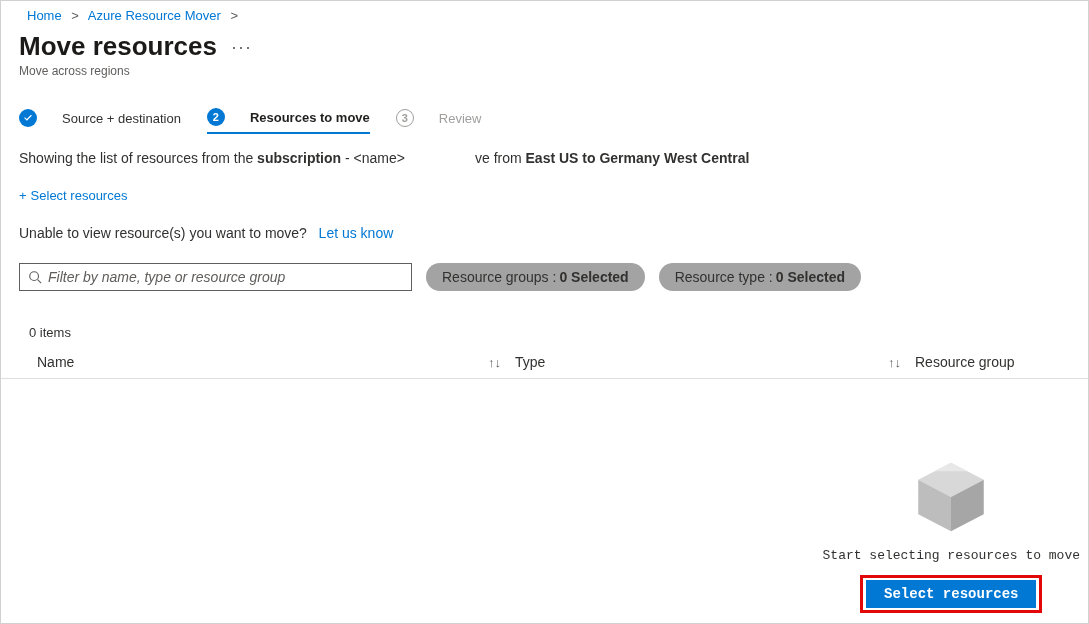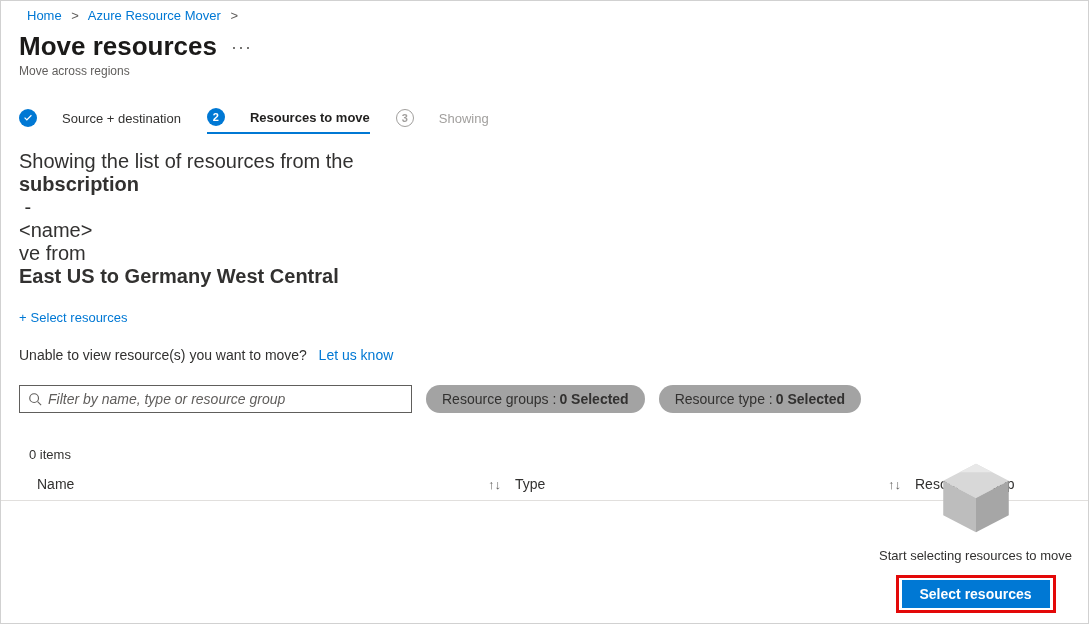--- a/index.html
+++ b/index.html
@@ -31,21 +31,21 @@
       display: flex; align-items: center; justify-content: center;
       font-size: 11px; font-weight: 600; color: #fff; background: #0078d4;
       flex-shrink:0;
     }
     .step.active .label { font-weight: 600; color: #201f1e; }
     .step.active { border-bottom: 2px solid #0078d4; }
     .step.disabled .circle { background: #fff; border: 1px solid #a19f9d; color: #a19f9d; }
     .step.disabled .label { color: #a19f9d; }
     .check-svg { width: 10px; height: 10px; fill: #fff; }
 
-    .context-line { padding: 16px 18px 0; font-size: 20px; color: #323130; display:flex; gap: 0; flex-direction: column;}
+    .context-line { padding: 16px 18px 0; font-size: 14px; color: #323130; display:flex; gap: 0;}
     .context-line .seg { white-space: pre; }
     .context-line b { font-weight: 600; }
     .redact { display:inline-block; width: 70px;}
 
     .select-link { padding: 22px 18px 0; }
     .select-link .plus { color:#0078d4; margin-right:4px;}
 
     .help-line { padding: 22px 18px 0; font-size: 14px; color: #323130; }
 
     .filter-row { padding: 22px 18px 8px; display: flex; gap: 14px; align-items: center; }
@@ -79,22 +79,23 @@
     }
     .col-name { flex: 0 0 478px; }
     .col-type { flex: 0 0 400px; }
     .col-rg { flex: 1; text-align: left; }
     .sort-icon { margin-left: auto; margin-right: 14px; color:#605e5c; font-size:13px;}
     .colhdr{display:flex; align-items:center;}
 
     .empty-area {
       position: absolute;
       bottom: 10px;
-      right: 16px;
+      right: 8px;
       text-align: center;
+      font-family: Liberation Mono, monospace;
     }
     .cube {
       width: 80px; height: 78px; margin: 0 auto 8px;
     }
     .empty-text { font-size: 13px; color: #323130; margin-bottom: 12px; }
     .btn-frame { display:inline-block; border: 3px solid #e30808; padding: 2px 3px;}
     .primary-btn {
       background: #0078d4; color: #fff;
       border: none; padding: 6px 18px;
       font-size: 14px; font-weight: 600;
@@ -126,21 +127,21 @@
         </svg>
     </span>
     <span class="label">Source + destination</span>
   </div>
   <div class="step active">
     <span class="circle">2</span>
     <span class="label">Resources to move</span>
   </div>
   <div class="step disabled">
     <span class="circle">3</span>
-    <span class="label">Showing</span>
+    <span class="label">Review</span>
   </div>
 </div>
 
 <div class="context-line">
   <span class="seg">Showing the list of resources from the </span>
   <b>subscription</b>
   <span class="seg"> - </span>
   <span>&lt;name&gt;</span>
   <span class="redact"></span>
   <span class="seg">ve from </span>

